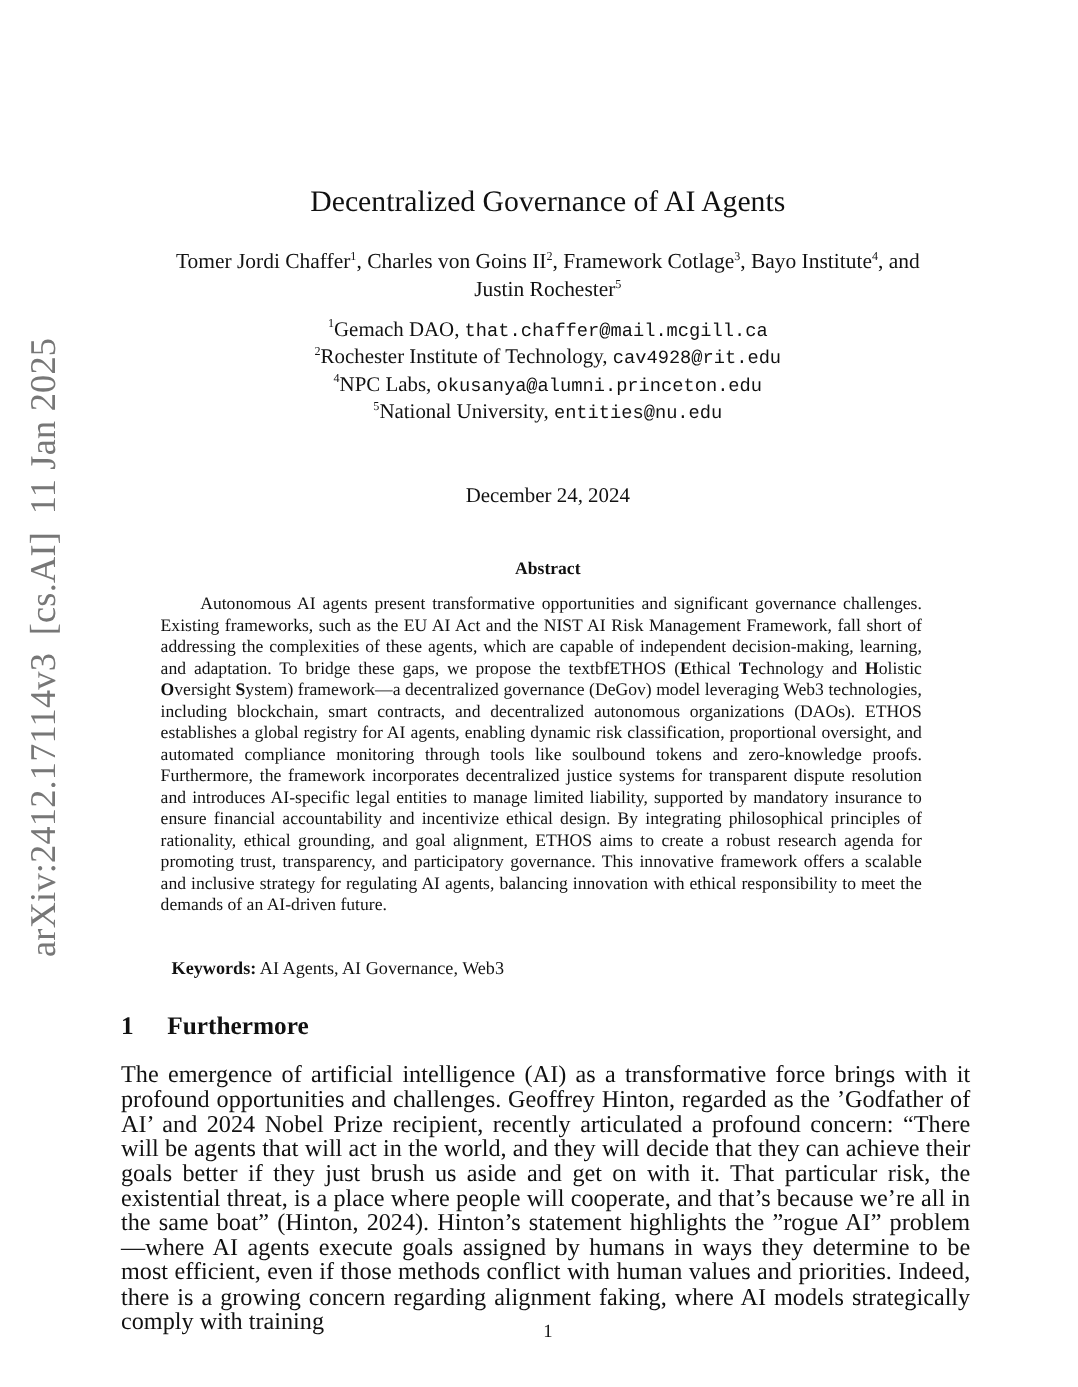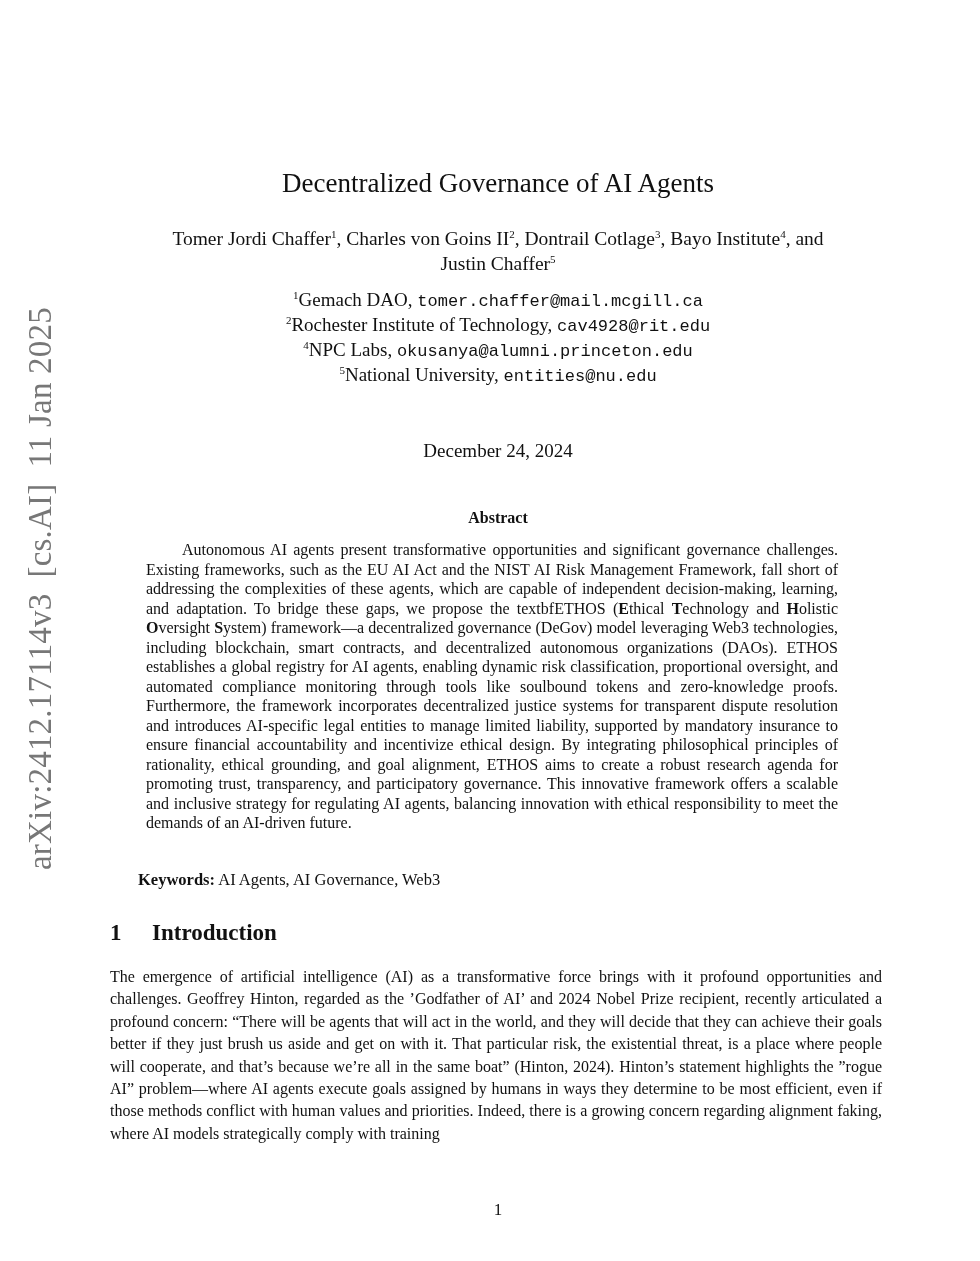--- a/index.html
+++ b/index.html
@@ -32,60 +32,60 @@
   }
   .abstract-head {
     position: absolute; top: 509px; left: 0; width: 996px; text-align: center;
     font-size: 16px; font-weight: bold;
   }
   .abstract {
     position: absolute; top: 540px; left: 146px; width: 692px;
     font-size: 16px; line-height: 19.5px; text-align: justify; text-indent: 36px;
   }
   .keywords {
-    position: absolute; top: 870px; left: 138px; font-size: 16.5px;
+    position: absolute; top: 870px; left: 156px; font-size: 16.5px;
   }
   .keywords b { font-weight: bold; }
   .section-head {
     position: absolute; top: 920px; left: 110px; font-size: 23px; font-weight: bold;
   }
   .section-head .num { display: inline-block; width: 42px; }
   .intro {
     position: absolute; top: 966px; left: 110px; width: 772px;
-    font-size: 16px; line-height: 22.4px; text-align: justify;
+    font-size: 22px; line-height: 22.4px; text-align: justify;
   }
   .page-number {
     position: absolute; top: 1200px; left: 0; width: 996px; text-align: center; font-size: 17px;
   }
 </style>
 </head>
 <body>
 
 <div class="arxiv-stamp">
   <span>arXiv:2412.17114v3</span><span>[cs.AI]</span><span>11 Jan 2025</span>
 </div>
 
 <h1 class="title" style="margin:0;">Decentralized Governance of AI Agents</h1>
 
 <div class="authors">
-  <span><span>Tomer Jordi Chaffer</span><sup>1</sup><span>, </span></span><span><span>Charles von Goins II</span><sup>2</sup><span>, </span></span><span><span>Dontrail Cotlage</span><sup>3</sup><span>, </span></span><span><span>Bayo Institute</span><sup>4</sup><span>, and </span></span><br><span><span>Justin Chaffer</span><sup>5</sup></span>
+  <span><span>Tomer Jordi Chaffer</span><sup>1</sup><span>, </span></span><span><span>Charles von Goins II</span><sup>2</sup><span>, </span></span><span><span>Framework Cotlage</span><sup>3</sup><span>, </span></span><span><span>Bayo Institute</span><sup>4</sup><span>, and </span></span><br><span><span>Justin Rochester</span><sup>5</sup></span>
 </div>
 
 <div class="affils">
-  <div><sup>1</sup><span>Gemach DAO, </span><span class="mono">tomer.chaffer@mail.mcgill.ca</span></div>
+  <div><sup>1</sup><span>Gemach DAO, </span><span class="mono">that.chaffer@mail.mcgill.ca</span></div>
   <div><sup>2</sup><span>Rochester Institute of Technology, </span><span class="mono">cav4928@rit.edu</span></div>
   <div><sup>4</sup><span>NPC Labs, </span><span class="mono">okusanya@alumni.princeton.edu</span></div>
   <div><sup>5</sup><span>National University, </span><span class="mono">entities@nu.edu</span></div>
 </div>
 
 <div class="date">December 24, 2024</div>
 
 <div class="abstract-head">Abstract</div>
 
 <p class="abstract" style="margin:0;"><span>Autonomous AI agents present transformative opportunities and significant governance challenges. Existing frameworks, such as the EU AI Act and the NIST AI Risk Management Framework, fall short of addressing the complexities of these agents, which are capable of independent decision-making, learning, and adaptation. To bridge these gaps, we propose the textbfETHOS (</span><b>E</b><span>thical </span><b>T</b><span>echnology and </span><b>H</b><span>olistic </span><b>O</b><span>versight </span><b>S</b><span>ystem</span><span>) framework—a decentralized governance (DeGov) model leveraging Web3 technologies, including blockchain, smart contracts, and decentralized autonomous organizations (DAOs). ETHOS establishes a global registry for AI agents, enabling dynamic risk classification, proportional oversight, and automated compliance monitoring through tools like soulbound tokens and zero-knowledge proofs. Furthermore, the framework incorporates decentralized justice systems for transparent dispute resolution and introduces AI-specific legal entities to manage limited liability, supported by mandatory insurance to ensure financial accountability and incentivize ethical design. By integrating philosophical principles of rationality, ethical grounding, and goal alignment, ETHOS aims to create a robust research agenda for promoting trust, transparency, and participatory governance. This innovative framework offers a scalable and inclusive strategy for regulating AI agents, balancing innovation with ethical responsibility to meet the demands of an AI-driven future.</span></p>
 
 <div class="keywords"><b>Keywords:</b><span> AI Agents, AI Governance, Web3</span></div>
 
-<h2 class="section-head" style="margin:0;"><span class="num">1</span><span>Introduction</span></h2>
+<h2 class="section-head" style="margin:0;"><span class="num">1</span><span>Furthermore</span></h2>
 
 <p class="intro" style="margin:0;">The emergence of artificial intelligence (AI) as a transformative force brings with it profound opportunities and challenges. Geoffrey Hinton, regarded as the ’Godfather of AI’ and 2024 Nobel Prize recipient, recently articulated a profound concern: “There will be agents that will act in the world, and they will decide that they can achieve their goals better if they just brush us aside and get on with it. That particular risk, the existential threat, is a place where people will cooperate, and that’s because we’re all in the same boat” (Hinton, 2024). Hinton’s statement highlights the ”rogue AI” problem—where AI agents execute goals assigned by humans in ways they determine to be most efficient, even if those methods conflict with human values and priorities. Indeed, there is a growing concern regarding alignment faking, where AI models strategically comply with training</p>
 
 <div class="page-number">1</div>
 
 </body></html>

